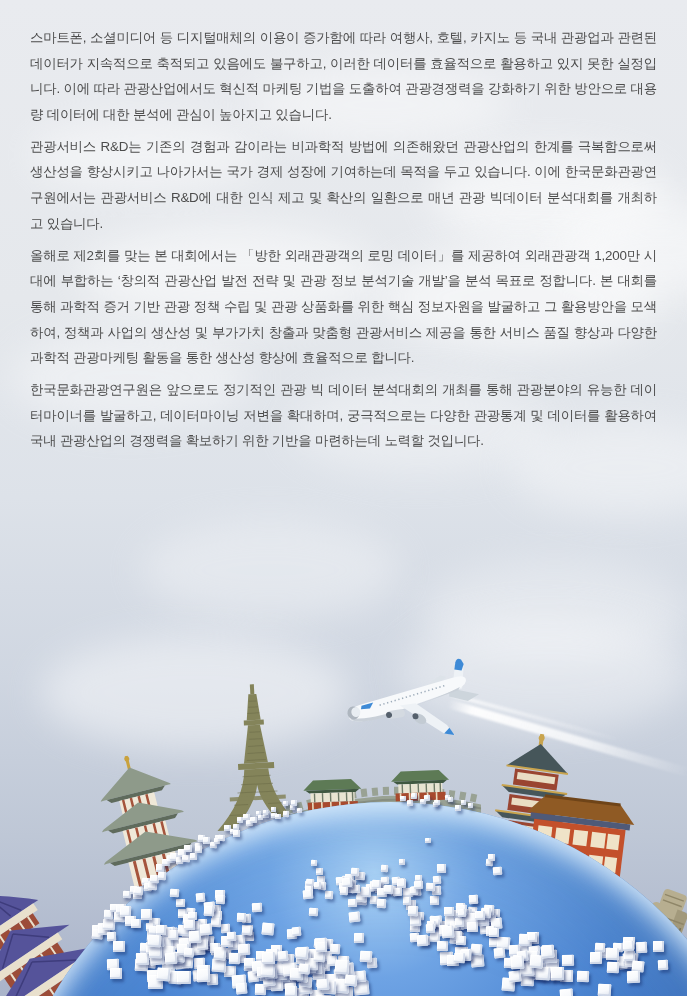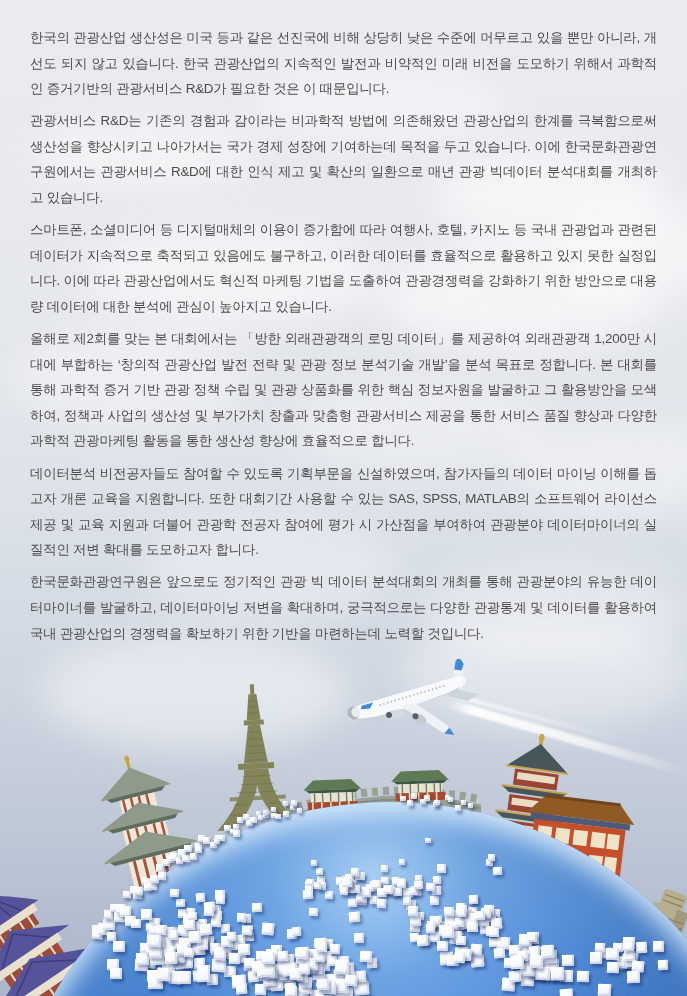--- a/index.html
+++ b/index.html
@@ -65,25 +65,23 @@
     <div class="cloud c7"></div>
     <div class="cloud c8"></div>
     <div class="cloud c9"></div>
     <div class="cloud c10"></div>
     <div class="cloud c11"></div>
     <div class="cloud c12"></div>
     <div class="cloud c13"></div>
   </div>
 
   <div class="content">
-    <p>한국의 관광산업 생산성은 미국 등과 같은 선진국에 비해 상당히 낮은 수준에 머무르고 있을 뿐만 아니라, 개선도 되지 않고 있습니다. 한국 관광산업의 지속적인 발전과 비약적인 미래 비전을 도모하기 위해서 과학적인 증거기반의 관광서비스 R&amp;D가 필요한 것은 이 때문입니다.</p>
+    <p>스마트폰, 소셜미디어 등 디지털매체의 이용이 증가함에 따라 여행사, 호텔, 카지노 등 국내 관광업과 관련된 데이터가 지속적으로 축적되고 있음에도 불구하고, 이러한 데이터를 효율적으로 활용하고 있지 못한 실정입니다. 이에 따라 관광산업에서도 혁신적 마케팅 기법을 도출하여 관광경쟁력을 강화하기 위한 방안으로 대용량 데이터에 대한 분석에 관심이 높아지고 있습니다.</p>
     <p>관광서비스 R&amp;D는 기존의 경험과 감이라는 비과학적 방법에 의존해왔던 관광산업의 한계를 극복함으로써 생산성을 향상시키고 나아가서는 국가 경제 성장에 기여하는데 목적을 두고 있습니다. 이에 한국문화관광연구원에서는 관광서비스 R&amp;D에 대한 인식 제고 및 확산의 일환으로 매년 관광 빅데이터 분석대회를 개최하고 있습니다.</p>
-    <p>스마트폰, 소셜미디어 등 디지털매체의 이용이 증가함에 따라 여행사, 호텔, 카지노 등 국내 관광업과 관련된 데이터가 지속적으로 축적되고 있음에도 불구하고, 이러한 데이터를 효율적으로 활용하고 있지 못한 실정입니다. 이에 따라 관광산업에서도 혁신적 마케팅 기법을 도출하여 관광경쟁력을 강화하기 위한 방안으로 대용량 데이터에 대한 분석에 관심이 높아지고 있습니다.</p>
     <p>올해로 제2회를 맞는 본 대회에서는 「방한 외래관광객의 로밍 데이터」를 제공하여 외래관광객 1,200만 시대에 부합하는 ‘창의적 관광산업 발전 전략 및 관광 정보 분석기술 개발’을 분석 목표로 정합니다. 본 대회를 통해 과학적 증거 기반 관광 정책 수립 및 관광 상품화를 위한 핵심 정보자원을 발굴하고 그 활용방안을 모색하여, 정책과 사업의 생산성 및 부가가치 창출과 맞춤형 관광서비스 제공을 통한 서비스 품질 향상과 다양한 과학적 관광마케팅 활동을 통한 생산성 향상에 효율적으로 합니다.</p>
-    <p>데이터분석 비전공자들도 참여할 수 있도록 기획부문을 신설하였으며, 참가자들의 데이터 마이닝 이해를 돕고자 개론 교육을 지원합니다. 또한 대회기간 사용할 수 있는 SAS, SPSS, MATLAB의 소프트웨어 라이선스 제공 및 교육 지원과 더불어 관광학 전공자 참여에 평가 시 가산점을 부여하여 관광분야 데이터마이너의 실질적인 저변 확대를 도모하고자 합니다.</p>
     <p>한국문화관광연구원은 앞으로도 정기적인 관광 빅 데이터 분석대회의 개최를 통해 관광분야의 유능한 데이터마이너를 발굴하고, 데이터마이닝 저변을 확대하며, 궁극적으로는 다양한 관광통계 및 데이터를 활용하여 국내 관광산업의 경쟁력을 확보하기 위한 기반을 마련하는데 노력할 것입니다.</p>
   </div>
 
   <div class="trail trail1"></div>
   <div class="trail trail2"></div>
   <svg id="plane" class="lmk" viewBox="0 0 150 100">
     <g transform="rotate(-8 70 50)">
       <path d="M70,42 L104,24 L110,26 L84,42 Z" fill="#dde3e9"></path>
       <path d="M114,40 L121,13 Q123,8 127,11 L129,16 L124,40 Z" fill="#eef2f6"></path>
       <path d="M121,13 Q123,8 127,11 L129,16 L126,22 L119,20 Z" fill="#3e8ad6"></path>

